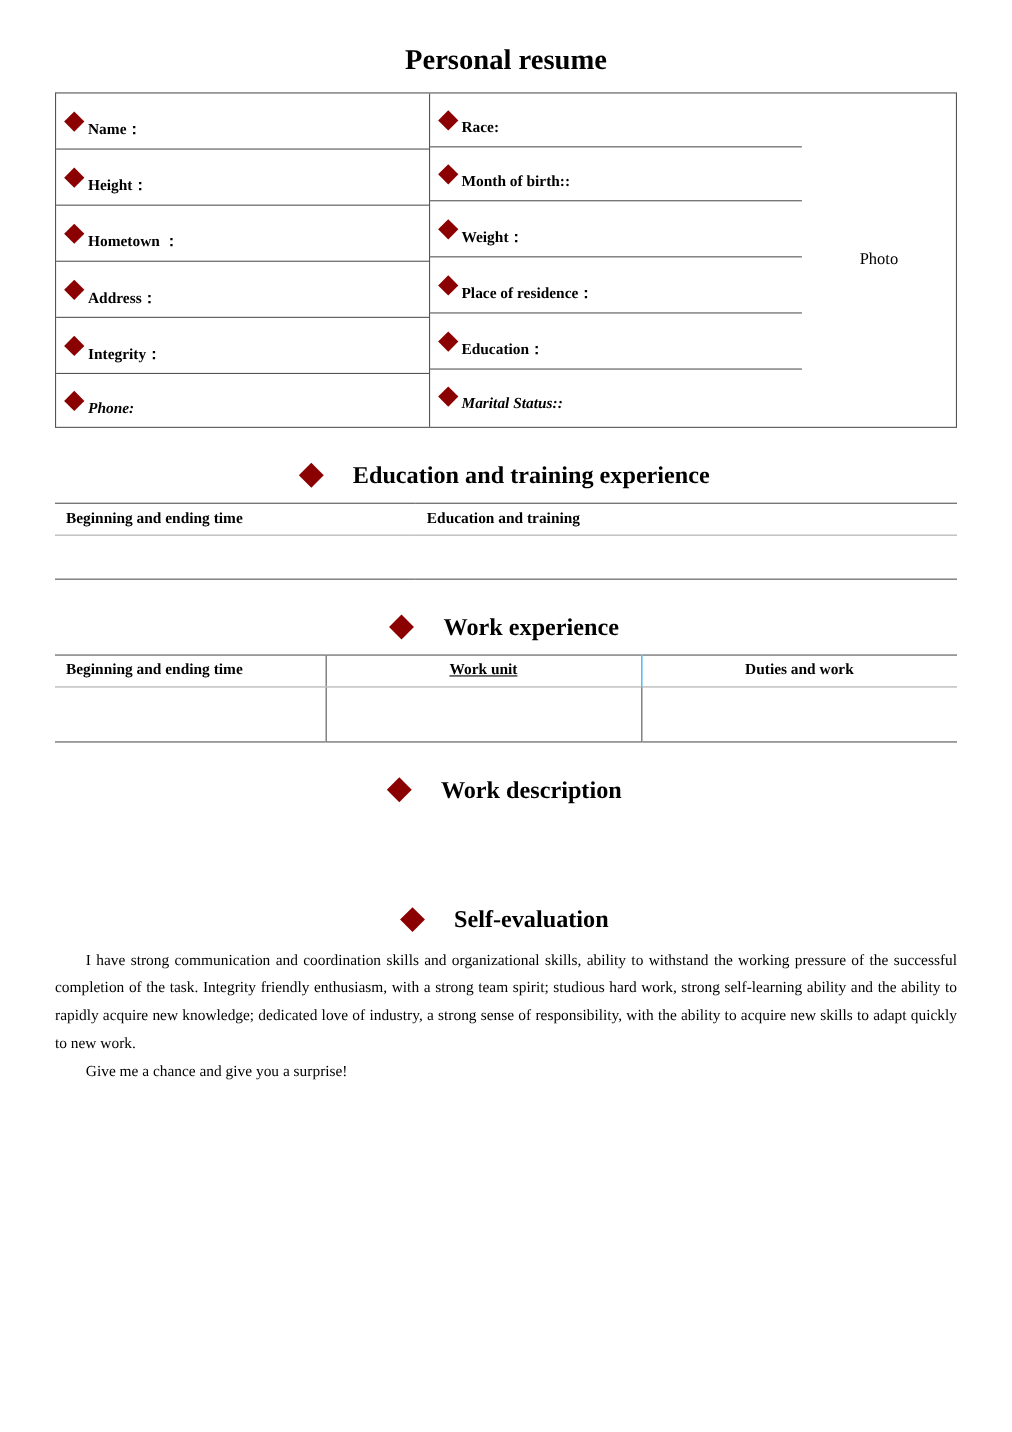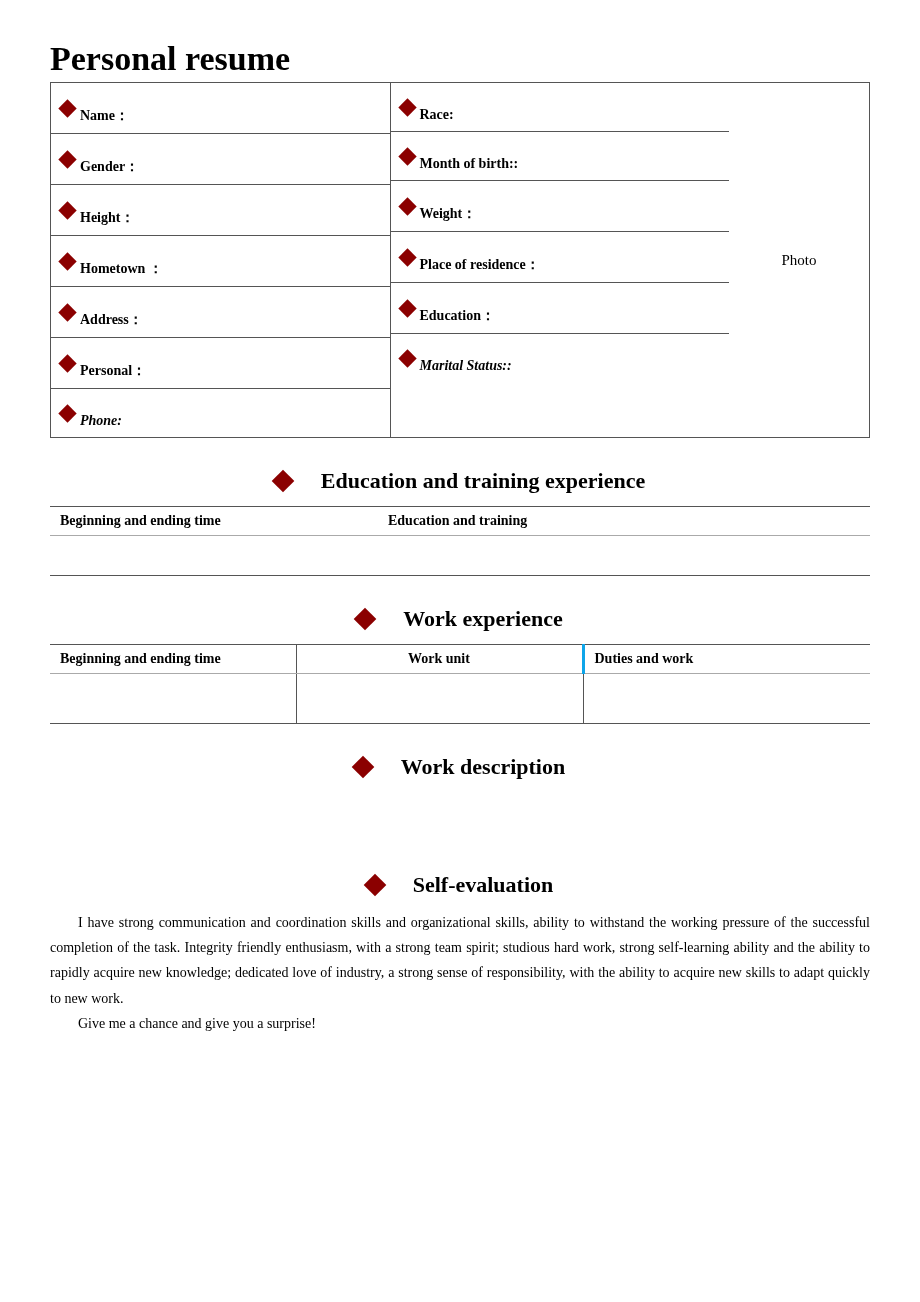--- a/index.html
+++ b/index.html
@@ -16,23 +16,24 @@
       width: 13px;
       height: 13px;
       background: #8B0000;
       transform: rotate(45deg);
       margin-right: 6px;
       vertical-align: middle;
       flex-shrink: 0;
     }
     
     .main-title {
-      font-size: 34px;
-      font-weight: bold;
-      margin-bottom: 4px;
+      text-align: center;
+      font-size: 26px;
+      font-weight: bold;
+      margin-bottom: 14px;
     }
     .photo-box {
       width: 140px;
       border: none;
       display: flex;
       align-items: center;
       justify-content: center;
       font-size: 15px;
       font-weight: normal;
     }
@@ -95,22 +96,23 @@
       border-bottom: 1px solid #555;
     }
     .work-table th {
       font-size: 14px;
       font-weight: bold;
       padding: 6px 10px;
       text-align: left;
       border-bottom: 1px solid #aaa;
     }
     .work-table th:nth-child(2) {
-      border-right: 3px solid #0ea5e9;
+      border-right: 1px solid #0ea5e9;
       border-left: 1px solid #555;
+      text-decoration: underline;
     }
     .work-table td {
       padding: 20px 10px;
       font-size: 14px;
     }
     .work-table td:nth-child(2) {
       border-right: 1px solid #555;
       border-left: 1px solid #555;
     }
     
@@ -154,37 +156,33 @@
 <div class="info-outer">
   <div class="info-cols">
 
     <div class="info-col info-col-left">
       <div class="info-row info-row-border">
         <span class="diamond"></span>
         <span class="field-label">Name：</span>
       </div>
       <div class="info-row info-row-border">
         <span class="diamond"></span>
-        <span class="field-label">Gender：</span>
-      </div>
-      <div class="info-row info-row-border">
-        <span class="diamond"></span>
         <span class="field-label">Height：</span>
       </div>
       <div class="info-row info-row-border">
         <span class="diamond"></span>
         <span class="field-label">Hometown ：</span>
       </div>
       <div class="info-row info-row-border">
         <span class="diamond"></span>
         <span class="field-label">Address：</span>
       </div>
       <div class="info-row info-row-border">
         <span class="diamond"></span>
-        <span class="field-label">Personal：</span>
+        <span class="field-label">Integrity：</span>
       </div>
       <div class="info-row">
         <span class="diamond"></span>
         <span class="field-label">Phone:</span>
       </div>
     </div>
 
     <div class="info-col">
       <div class="info-row info-row-border">
         <span class="diamond"></span>
@@ -241,21 +239,21 @@
 <div class="section-header">
   <span class="diamond"></span>
   <span>Work experience</span>
 </div>
 
 <table class="work-table">
   <thead>
     <tr>
       <th style="width:30%">Beginning and ending time</th>
       <th style="width:35%; text-align:center;">Work unit</th>
-      <th style="width:35%; ">Duties and work</th>
+      <th style="width:35%; text-align:center;">Duties and work</th>
     </tr>
   </thead>
   <tbody>
     <tr>
       <td style="height:50px;"></td>
       <td></td>
       <td></td>
     </tr>
   </tbody>
 </table>

